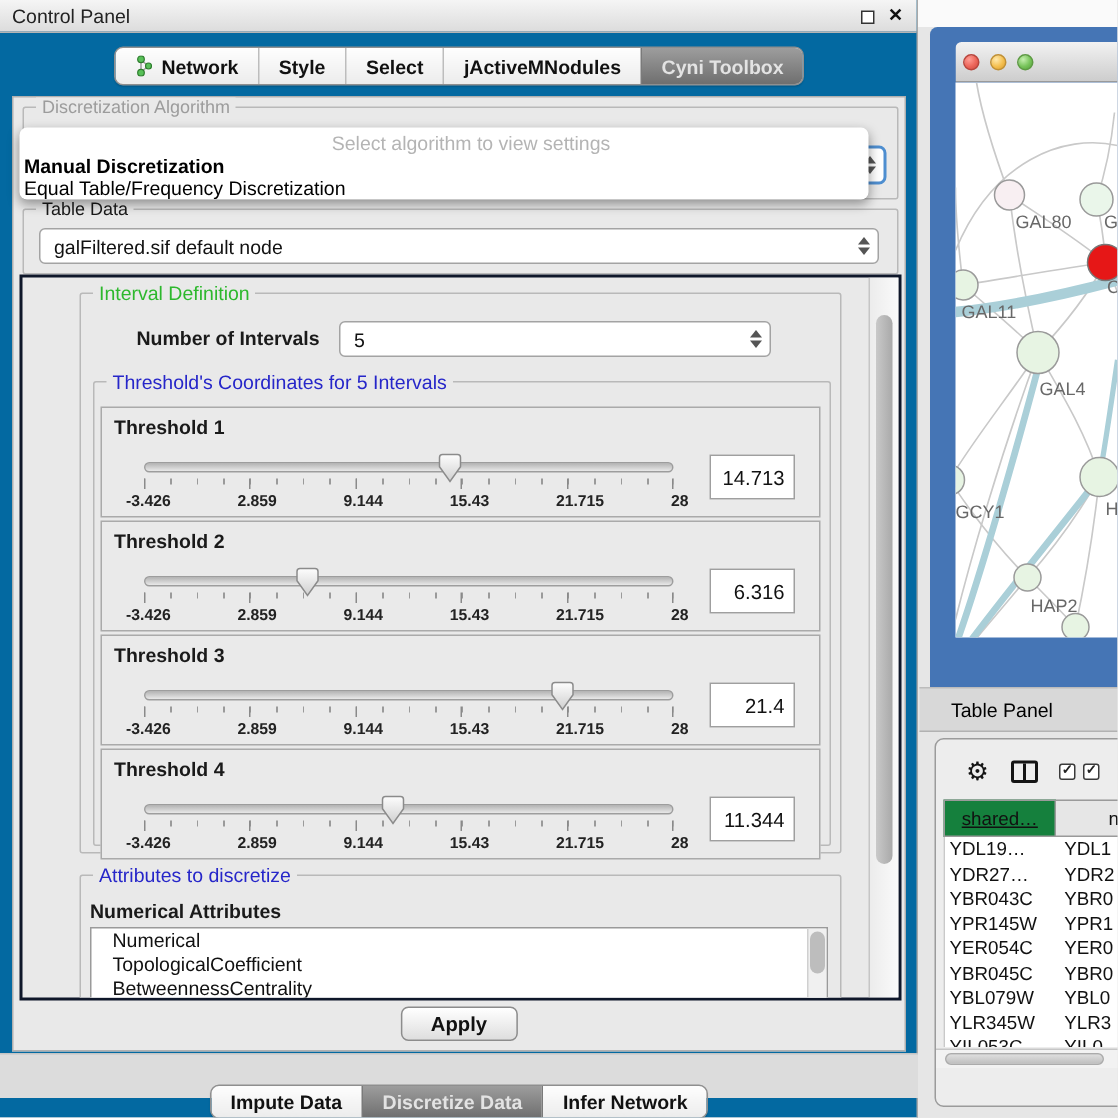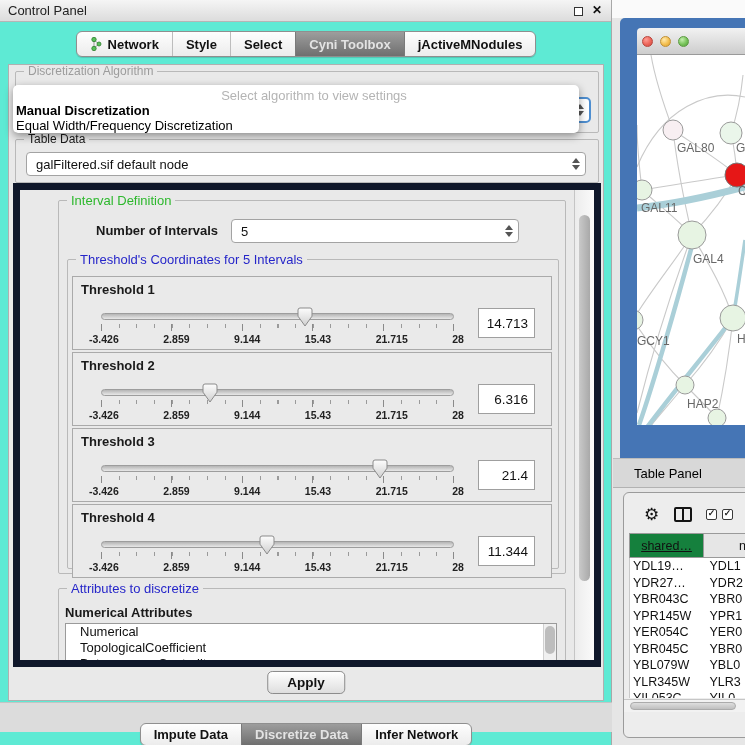--- a/index.html
+++ b/index.html
@@ -1,20 +1,20 @@
 <!DOCTYPE html>
 <html><head>
 <meta charset="utf-8">
 <style>
   *{box-sizing:border-box;margin:0;padding:0;}
   html,body{width:745px;height:745px;}
   body{position:relative;overflow:hidden;font-family:"Liberation Sans",sans-serif;background:#e6e6e6;font-size:13px;color:#1a1a1a;}
 
   
-  .control-panel{position:absolute;left:0;top:0;width:612px;height:745px;background:#5eead4;border-right:1px solid #a8a8a8;}
+  .control-panel{position:absolute;left:0;top:0;width:612px;height:745px;background:#0369a1;border-right:1px solid #a8a8a8;}
   .cp-titlebar{position:absolute;left:0;top:0;width:100%;height:22px;background:linear-gradient(#f5f5f5,#dcdcdc);border-bottom:1px solid #b5b5b5;}
   .cp-title{position:absolute;left:8px;top:3px;font-size:13px;color:#222;}
   .cp-float{position:absolute;right:28px;top:7px;width:9px;height:9px;border:1.5px solid #333;background:#fff;}
   .cp-close{position:absolute;right:9px;top:3px;font-size:12px;font-weight:bold;color:#111;}
 
   
   .top-tabs{position:absolute;left:0;top:31px;width:612px;display:flex;justify-content:center;}
   .tabgroup{display:inline-flex;border:1px solid #8f8f8f;border-radius:6px;overflow:hidden;background:linear-gradient(#fefefe,#ececec);height:26px;box-shadow:0 1px 1px rgba(0,0,0,.15);}
   .tabgroup .tab{display:flex;align-items:center;gap:5px;padding:0 13px;font-weight:bold;font-size:13px;color:#111;border-left:1px solid #bdbdbd;white-space:nowrap;}
   .tabgroup .tab:first-child{border-left:none;}
@@ -44,21 +44,21 @@
   
   .dropdown{position:absolute;left:4px;top:20px;width:566px;height:48px;background:#fff;border-radius:5px;box-shadow:0 3px 8px rgba(0,0,0,.4);z-index:50;overflow:hidden;}
   .dd-placeholder{text-align:center;color:#b4b4b4;font-size:13px;padding-top:3px;margin-left:36px;}
   .dd-opt{font-size:13px;color:#000;padding-left:3px;line-height:15px;}
   .dd-opt.bold{font-weight:bold;}
 
   .tabledata-group{left:6px;top:74px;width:584px;height:44px;}
   .tabledata-combo{left:10px;top:12px;width:560px;height:24px;}
 
   
-  .scrollpane{position:absolute;left:4px;top:118px;width:588px;height:484px;border:7px solid #0f172a;background:#e9e9e9;overflow:hidden;}
+  .scrollpane{position:absolute;left:4px;top:118px;width:588px;height:484px;border:2px solid #0f172a;background:#e9e9e9;overflow:hidden;}
   .vsb{position:absolute;right:0;top:0;width:20px;height:100%;background:linear-gradient(90deg,#ececec,#fafafa);border-left:1px solid #c5c5c5;}
   .vsb .vthumb{position:absolute;left:4px;top:25px;width:11px;height:366px;border-radius:6px;background:linear-gradient(90deg,#c9c9c9,#a9a9a9);}
 
   .interval-group{left:38px;top:10px;width:508px;height:374px;background:#e9e9e9;}
   .num-label{position:absolute;left:37px;top:22px;font-weight:bold;font-size:13px;}
   .num-combo{left:172px;top:18px;width:288px;height:24px;}
   .thresholds-group{left:8px;top:58px;width:492px;height:310px;}
 
   .tbox{position:absolute;left:4px;width:480px;height:74px;border:1px solid #aaa;background:#eaeaea;}
   .tlabel{position:absolute;left:8px;top:5px;font-weight:bold;font-size:13px;}
@@ -152,46 +152,46 @@
           <circle cx="4" cy="11.5" r="2.2" fill="#58c058" stroke="#2e7d2e" stroke-width="0.8"></circle>
         </svg>
         <span>Network</span>
       </div>
       <div class="tab">
           <span>Style</span>
         </div>
       <div class="tab">
           <span>Select</span>
         </div>
+      <div class="tab">
+          <span>jActiveMNodules</span>
+        </div>
       <div class="tab selected">
           <span>Cyni Toolbox</span>
-        </div>
-      <div class="tab">
-          <span>jActiveMNodules</span>
         </div>
     </div>
   </div>
 
   <div class="content-box">
 
     <div class="group algo-group">
       <span class="gtitle gray">Discretization Algorithm</span>
     </div>
     <div class="combo algo-combo">
       <span class="ctext"></span>
       <span class="stepper">
           <i class="tri-up"></i>
           <i class="tri-down"></i>
         </span>
     </div>
 
     <div class="dropdown">
       <div class="dd-placeholder">Select algorithm to view settings</div>
       <div class="dd-opt bold">Manual Discretization</div>
-      <div class="dd-opt">Equal Width/Frequency Discretization</div>
+      <div class="dd-opt">Equal Table/Frequency Discretization</div>
     </div>
 
     <div class="group tabledata-group">
       <span class="gtitle black">Table Data</span>
       <div class="combo tabledata-combo">
         <span class="ctext">galFiltered.sif default node</span>
         <span class="stepper">
             <i class="tri-up"></i>
             <i class="tri-down"></i>
           </span>

